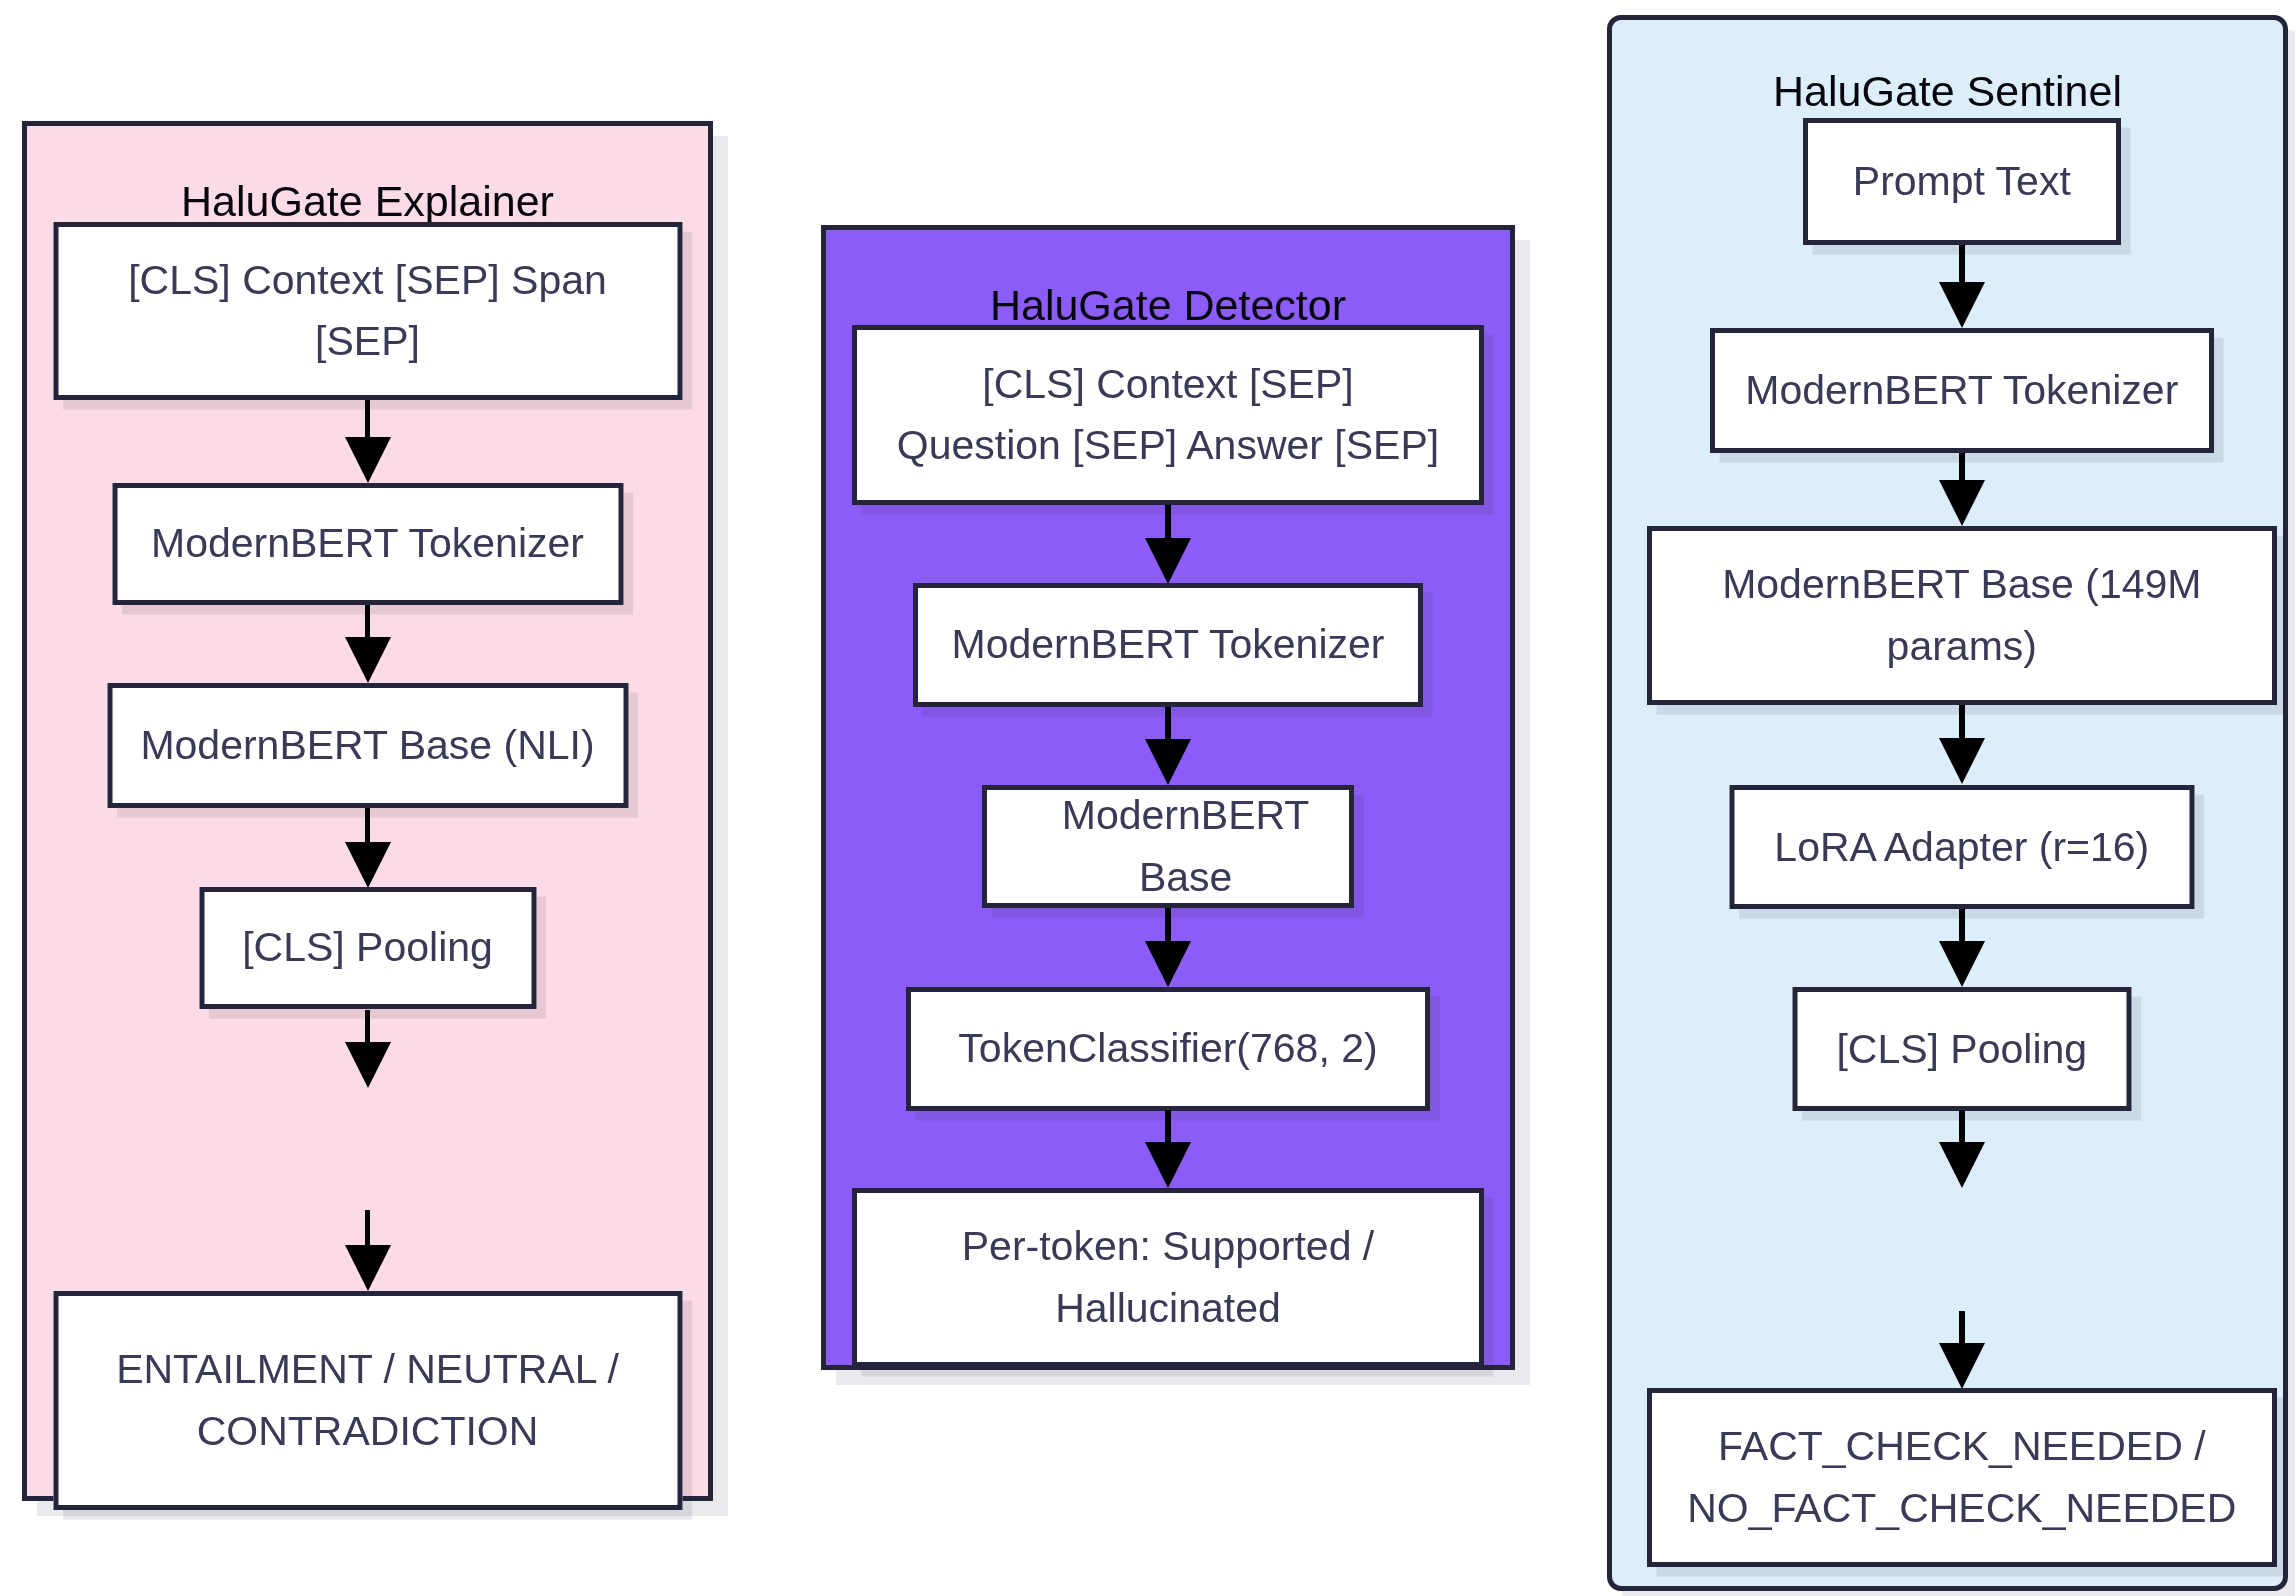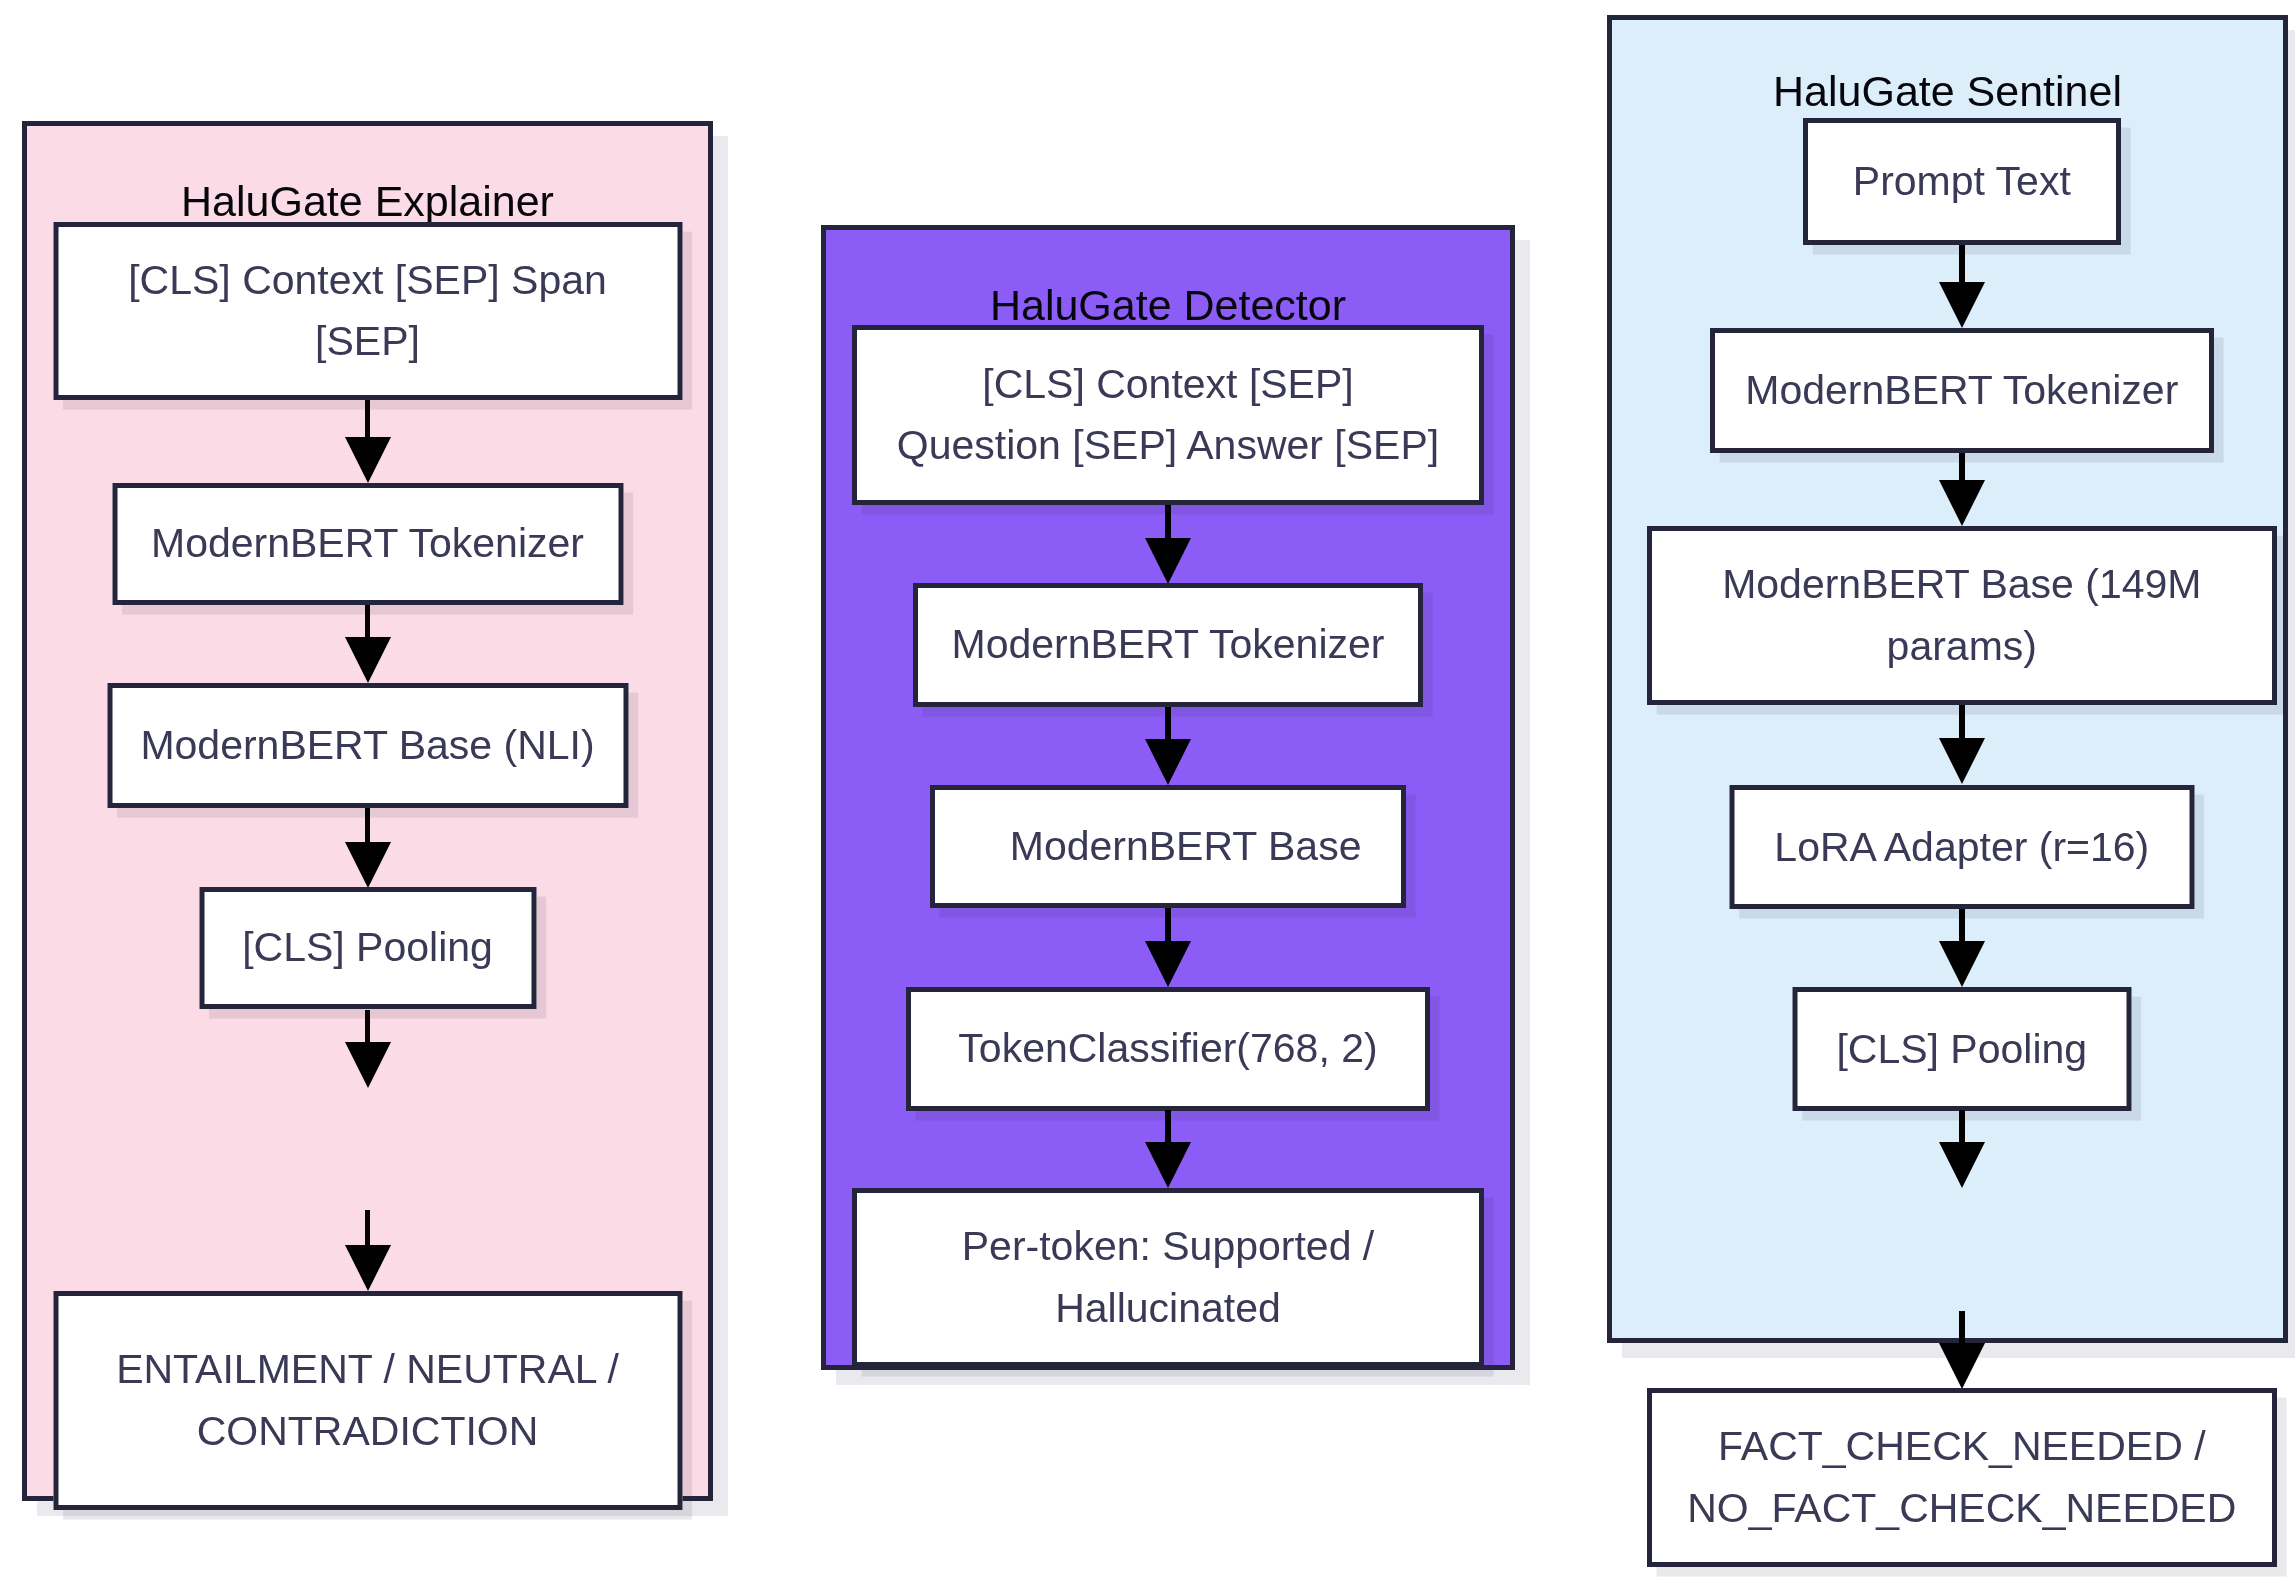--- a/index.html
+++ b/index.html
@@ -56,21 +56,21 @@
   .arrow .stem{width:5.8px;flex:1;background:#000000;}
   .arrow .head{
     width:0;height:0;
     border-left:23.4px solid transparent;
     border-right:23.4px solid transparent;
     border-top:46px solid #000000;
   }
   
   #panel-explainer{left:22px;top:121px;width:691px;height:1380px;}
   #panel-detector{left:821px;top:225px;width:694px;height:1145px;}
-  #panel-sentinel{left:1607px;top:15.4px;width:681px;height:1328px;}
+  #panel-sentinel{left:1607px;top:15.4px;width:681px;height:1576px;border-radius:14px;}
   #panel-explainer .panel-title{top:15px;}
   #panel-detector .panel-title{top:15px;}
   #panel-sentinel .panel-title{top:10.6px;}
   
   #panel-sentinel .box,#panel-sentinel .arrow{left:calc(50% + 14.3px);}
 </style>
 </head>
 <body>
 
 <div class="canvas">
@@ -128,21 +128,21 @@
       <div class="head"></div>
     </div>
 
     <div class="box" style="top:353px;width:510px;height:124px;">ModernBERT Tokenizer</div>
 
     <div class="arrow" style="top:477px;height:78px;">
       <div class="stem"></div>
       <div class="head"></div>
     </div>
 
-    <div class="box" style="top:555px;width:476px;height:123px;padding-left:48px;">ModernBERT Base</div>
+    <div class="box" style="top:555px;width:372px;height:123px;padding-left:48px;">ModernBERT Base</div>
 
     <div class="arrow" style="top:678px;height:79px;">
       <div class="stem"></div>
       <div class="head"></div>
     </div>
 
     <div class="box" style="top:757px;width:524px;height:124px;">TokenClassifier(768, 2)</div>
 
     <div class="arrow" style="top:880px;height:78px;">
       <div class="stem"></div>

